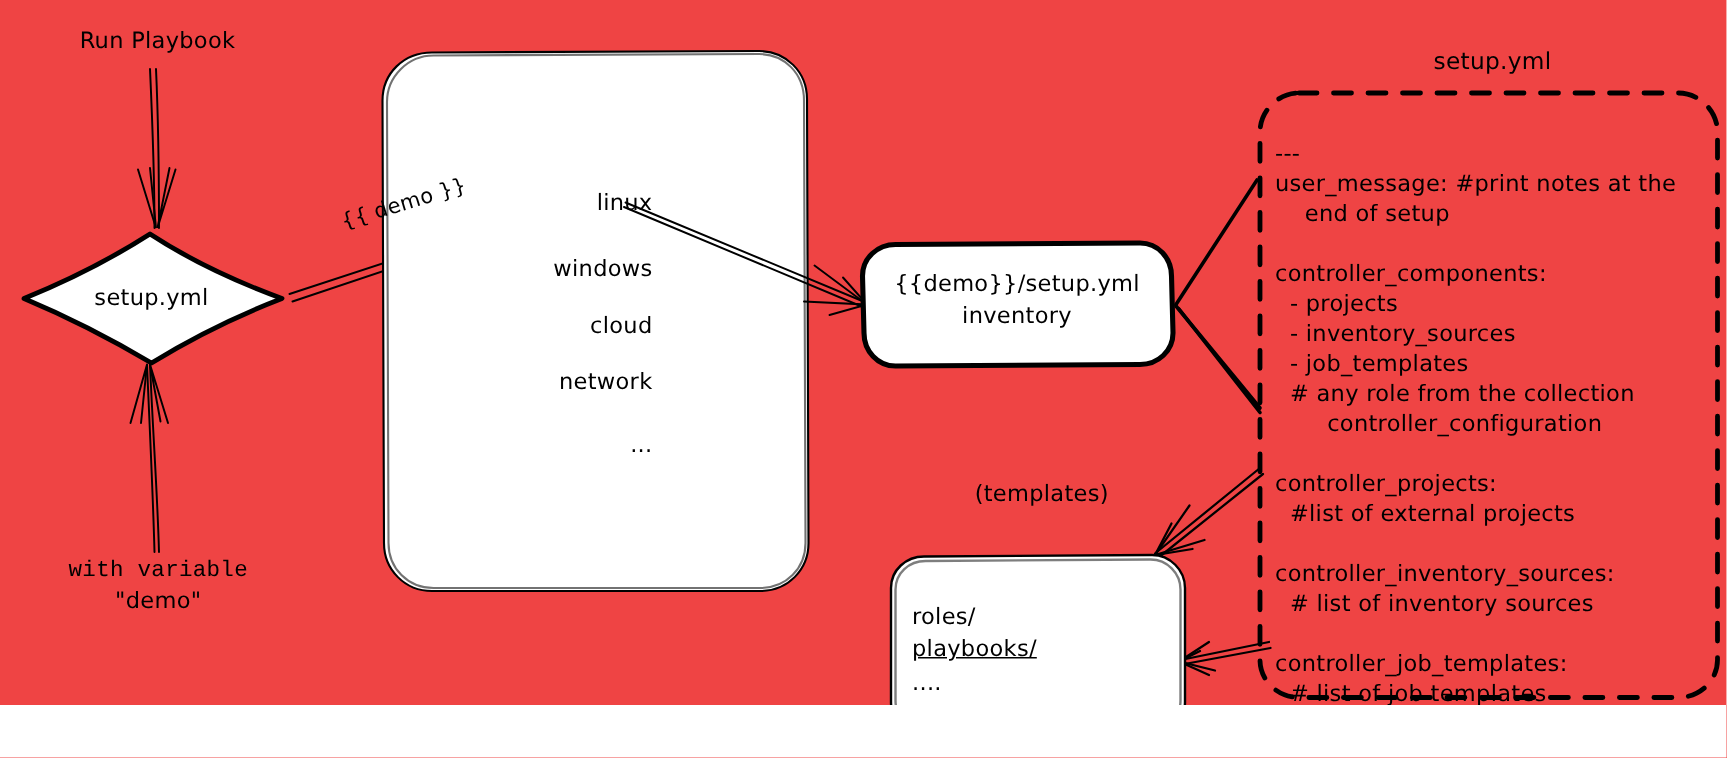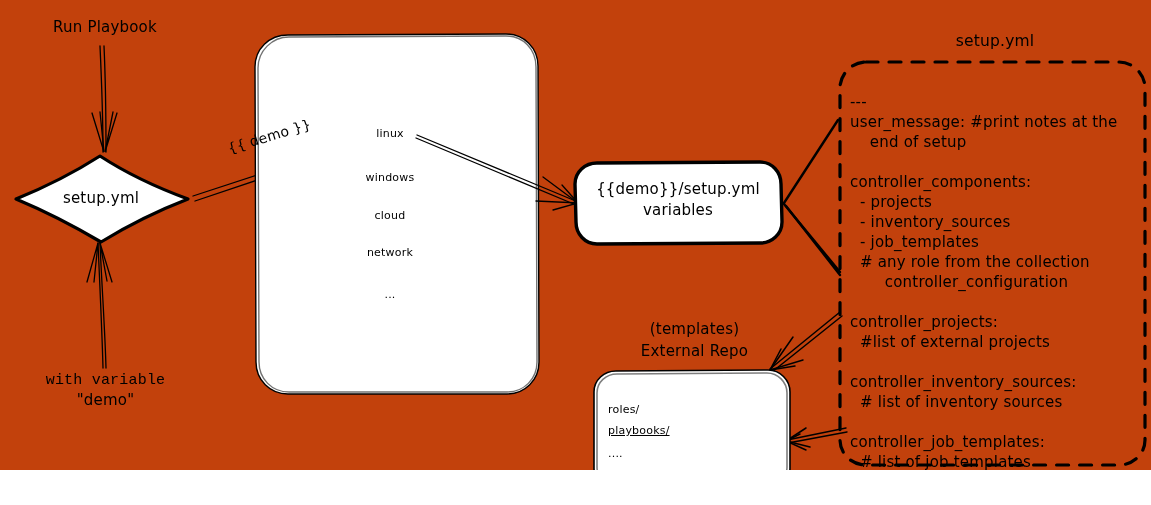--- a/index.html
+++ b/index.html
@@ -7,21 +7,21 @@
     padding: 0;
     background: #ffffff;
   }
   body {
     font-family: "DejaVu Sans", sans-serif;
   }
   #canvas {
     position: relative;
     width: 1151px;
     height: 470px;
-    background: #c2410c;
+    background: #ef4444;
     overflow: hidden;
   }
   svg.layer {
     position: absolute;
     left: 0;
     top: 0;
     width: 1151px;
     height: 505px;
   }
   .lbl {
@@ -34,21 +34,21 @@
     letter-spacing: 0.2px;
   }
   .ctr { text-align: center; }
   .hand {
     font-family: "DejaVu Sans", sans-serif;
     font-style: normal;
   }
   .t-title { font-size: 15.5px; }
   .t-node  { font-size: 15px; }
   .t-code  { font-size: 15px; line-height: 20px; }
-  .t-list  { font-size: 11px; }
+  .t-list  { font-size: 15px; text-align: right; }
   .t-edge  { font-size: 14px; }
 </style>
 </head>
 <body>
 
 <div id="canvas">
 
   <svg class="layer" viewBox="0 0 1151 505" xmlns="http://www.w3.org/2000/svg">
     <defs>
       
@@ -150,24 +150,23 @@
   <div class="lbl hand t-edge" style="left:226px; top:142px; transform:rotate(-17deg); transform-origin:left top;">{{ demo }}</div>
 
 
   <div class="lbl hand t-list ctr" style="left:345px; top:128px; width:90px;">linux</div>
   <div class="lbl hand t-list ctr" style="left:345px; top:172px; width:90px;">windows</div>
   <div class="lbl hand t-list ctr" style="left:345px; top:210px; width:90px;">cloud</div>
   <div class="lbl hand t-list ctr" style="left:345px; top:247px; width:90px;">network</div>
   <div class="lbl hand t-list ctr" style="left:345px; top:289px; width:90px;">...</div>
 
   <div class="lbl hand t-node ctr" style="left:583px; top:182px; width:190px;">{{demo}}/setup.yml</div>
-  <div class="lbl hand t-node ctr" style="left:583px; top:203px; width:190px;">variables</div>
+  <div class="lbl hand t-node ctr" style="left:583px; top:203px; width:190px;">inventory</div>
 
   <div class="lbl hand t-node ctr" style="left:607px; top:322px; width:175px;">(templates)</div>
-  <div class="lbl hand t-node ctr" style="left:607px; top:344px; width:175px;">External Repo</div>
 
   <div class="lbl hand t-list" style="left:608px; top:404px;">roles/</div>
   <div class="lbl hand t-list" style="left:608px; top:425px;text-decoration:underline;">playbooks/</div>
   <div class="lbl hand t-list" style="left:608px; top:448px;">....</div>
 
   <div class="lbl hand t-title ctr" style="left:930px; top:34px; width:130px;">setup.yml</div>
 
   <div id="setup-yml-code" class="lbl hand t-code" style="left:850px; top:92px; width:295px;"><div style="white-space: pre; height: 20px;">---</div><div style="white-space: pre; height: 20px;">user_message: #print notes at the</div><div style="white-space: pre; height: 20px;">    end of setup</div><div style="white-space: pre; height: 20px;">&nbsp;</div><div style="white-space: pre; height: 20px;">controller_components:</div><div style="white-space: pre; height: 20px;">  - projects</div><div style="white-space: pre; height: 20px;">  - inventory_sources</div><div style="white-space: pre; height: 20px;">  - job_templates</div><div style="white-space: pre; height: 20px;">  # any role from the collection</div><div style="white-space: pre; height: 20px;">       controller_configuration</div><div style="white-space: pre; height: 20px;">&nbsp;</div><div style="white-space: pre; height: 20px;">controller_projects:</div><div style="white-space: pre; height: 20px;">  #list of external projects</div><div style="white-space: pre; height: 20px;">&nbsp;</div><div style="white-space: pre; height: 20px;">controller_inventory_sources:</div><div style="white-space: pre; height: 20px;">  # list of inventory sources</div><div style="white-space: pre; height: 20px;">&nbsp;</div><div style="white-space: pre; height: 20px;">controller_job_templates:</div><div style="white-space: pre; height: 20px;">  # list of job templates</div></div>
 
 </div>

